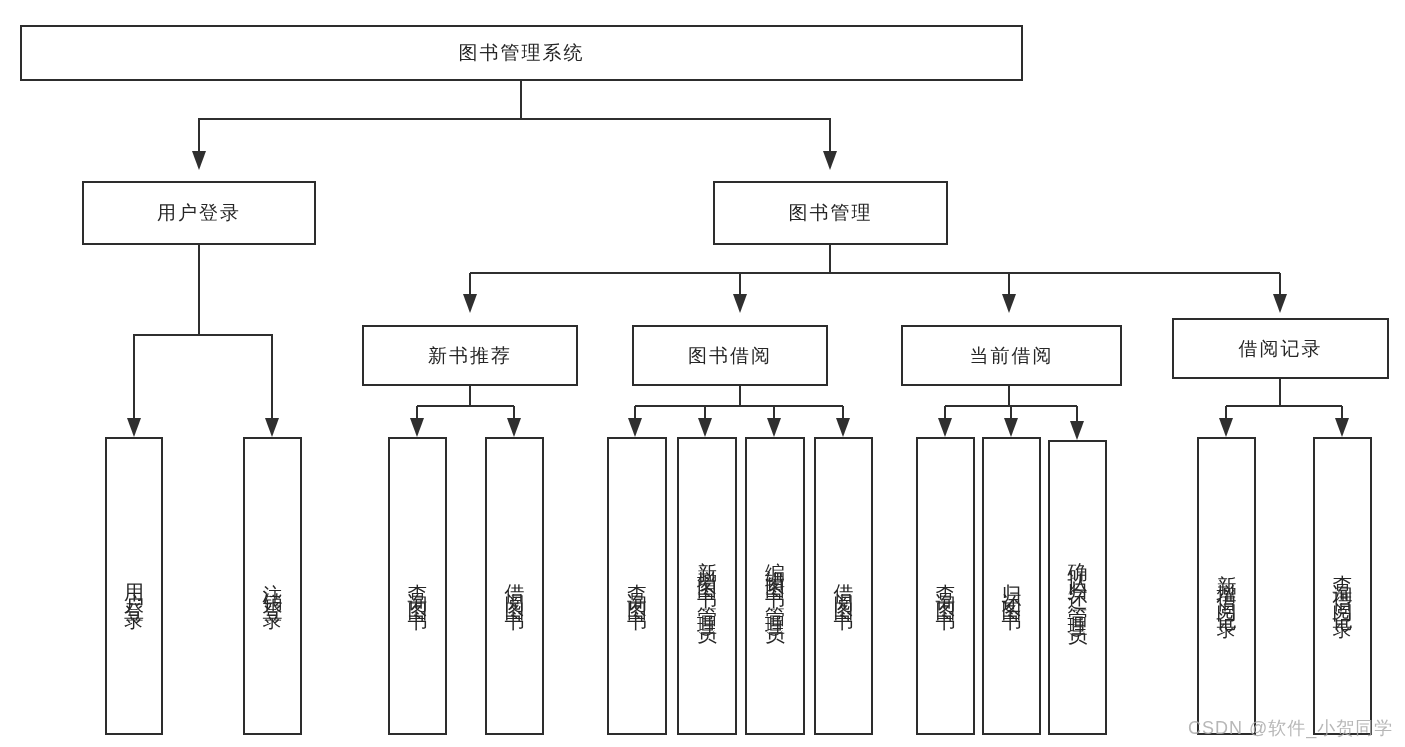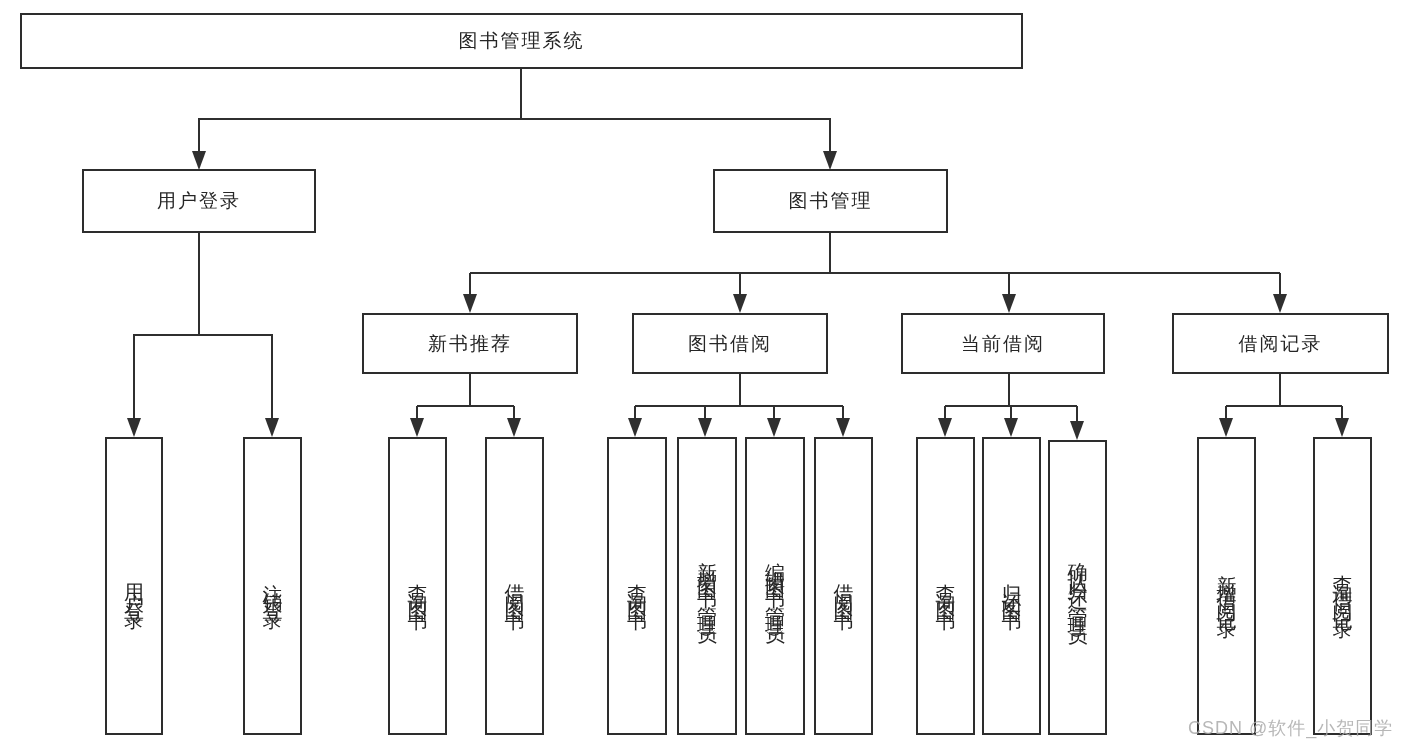--- a/index.html
+++ b/index.html
@@ -12,21 +12,21 @@
   }
   .wires{position:absolute;left:0;top:0;width:1405px;height:747px;}
   .node{
     position:absolute;
     box-sizing:border-box;
     border:2px solid #2d2d2d;
     background:#ffffff;
     display:flex;align-items:center;justify-content:center;
     color:#262626;
   }
-  .hnode{font-size:19px;letter-spacing:2px;}
+  .hnode{font-size:19px;letter-spacing:2px;margin-top:12px;}
   .vnode span{
     writing-mode:vertical-rl;
     text-orientation:mixed;
     font-size:20px;
     letter-spacing:9px;
     line-height:1.15;
     color:#262626;
     white-space:nowrap;
   }
   .watermark{
@@ -124,24 +124,24 @@
   <div class="node hnode" style="left:362px;top:313px;width:216px;height:61px;">
     <span>新书推荐</span>
   </div>
 
   <div class="node hnode" style="left:713px;top:169px;width:235px;height:64px;">
     <span>图书管理</span>
   </div>
   <div class="node hnode" style="left:632px;top:313px;width:196px;height:61px;">
     <span>图书借阅</span>
   </div>
-  <div class="node hnode" style="left:901px;top:313px;width:204px;height:61px;">
+  <div class="node hnode" style="left:901px;top:313px;width:221px;height:61px;">
     <span>当前借阅</span>
   </div>
-  <div class="node hnode" style="left:1172px;top:313px;width:217px;height:61px;">
+  <div class="node hnode" style="left:1172px;top:306px;width:217px;height:61px;">
     <span>借阅记录</span>
   </div>
 
   <div class="node vnode" style="left:105px;top:437px;width:58px;height:298px;">
     <span>用户登录</span>
   </div>
   <div class="node vnode" style="left:243px;top:437px;width:59px;height:298px;">
     <span>注销登录</span>
   </div>
 

